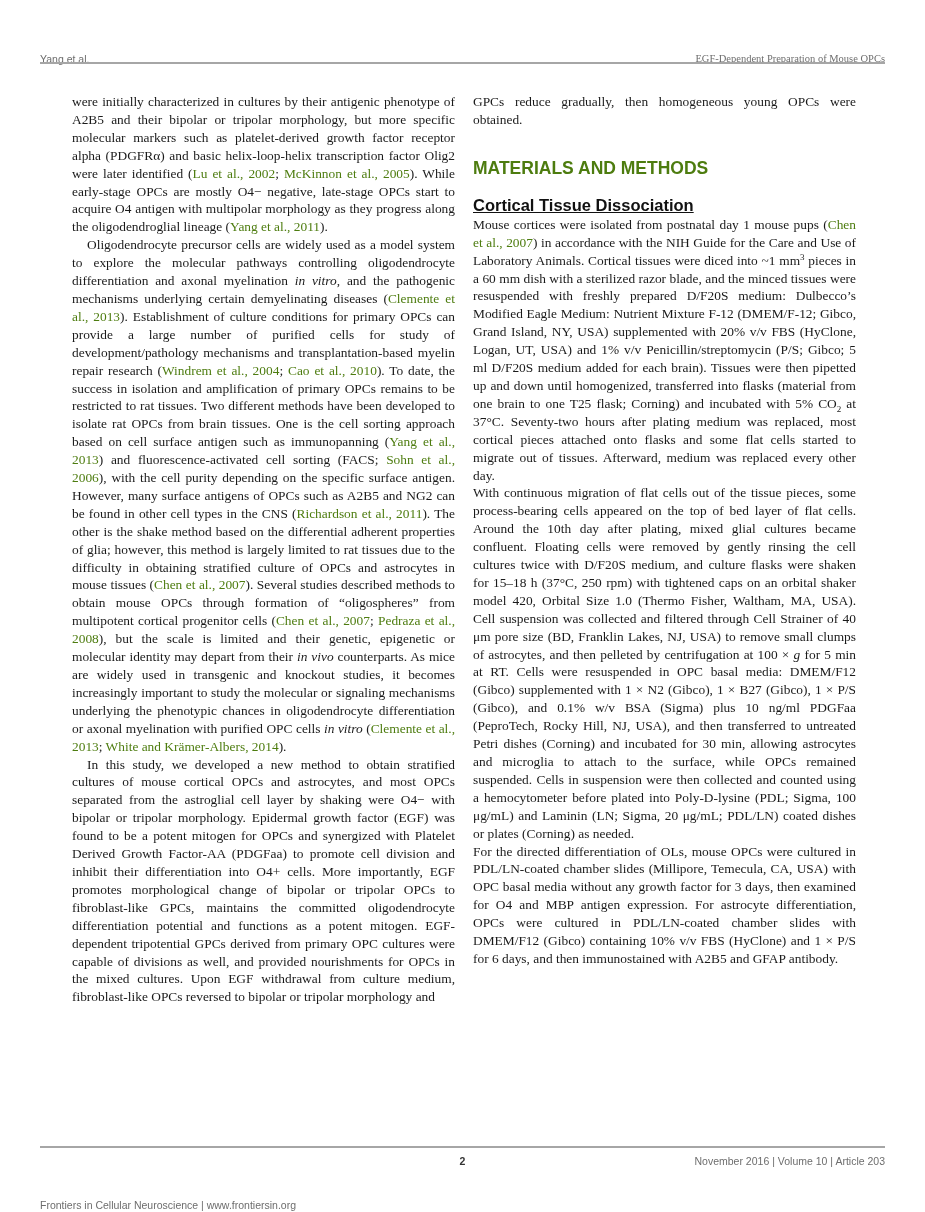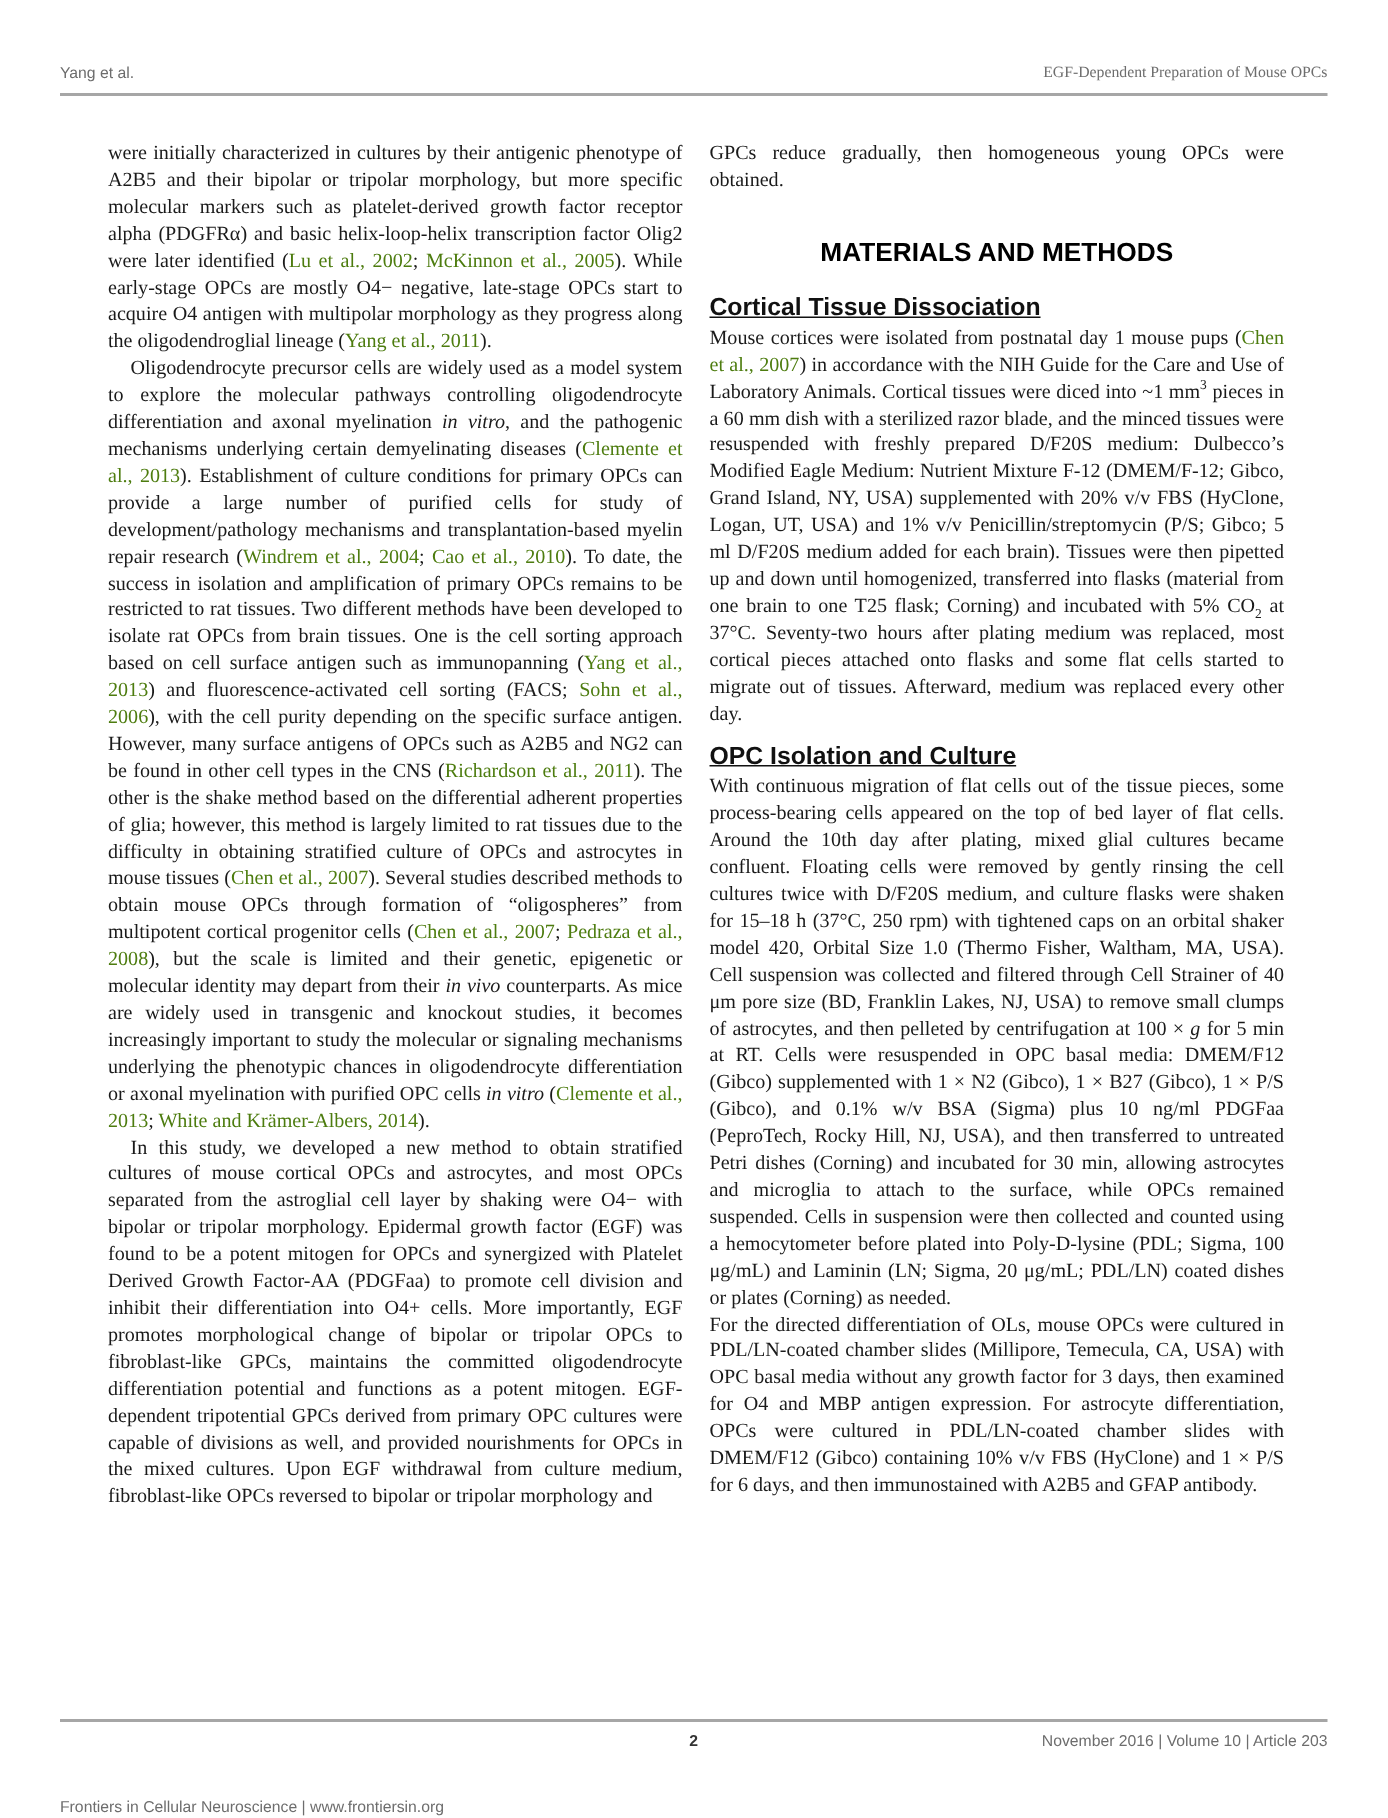--- a/index.html
+++ b/index.html
@@ -1,33 +1,33 @@
 <!DOCTYPE html>
 <html><head>
   <meta charset="utf-8">
   <style>
     html, body { margin: 0; padding: 0; background: #ffffff; }
     body { width: 925px; height: 1212px; position: relative; overflow: hidden; }
-    .hdr { position: absolute; top: 43px; font-family: "Liberation Sans", sans-serif; font-size: 10.5px; color: #6d6d6d; text-align: center; }
+    .hdr { position: absolute; top: 53px; font-family: "Liberation Sans", sans-serif; font-size: 10.5px; color: #6d6d6d; text-align: center; }
     .hdr-left { left: 40px; }
     .hdr-right { right: 40px; font-family: Liberation Serif, serif; }
     .rule { position: absolute; left: 40px; right: 40px; height: 2px; background: #a6a6a6; }
     .rule-top { top: 62px; }
     .rule-bottom { top: 1146px; }
     .ftr { position: absolute; top: 1155px; font-family: "Liberation Sans", sans-serif; font-size: 10.5px; color: #6d6d6d; }
     .ftr-left { left: 40px; margin-top: 44px; }
     .ftr-center { left: 0; right: 0; text-align: center; color: #333; font-weight: bold; }
     .ftr-right { right: 40px; }
     .col { position: absolute; top: 93px; width: 383px; font-family: "Liberation Serif", serif; font-size: 13.4px; line-height: 17.9px; color: #1a1a1a; text-align: justify; hyphens: manual; }
     .col-left { left: 72px; }
     .col-right { left: 473px; }
     .col p { margin: 0; }
     .col p.indent { text-indent: 15px; }
     .cite { color: #4d7c0f; }
-    .sec-title { font-family: "Liberation Sans", sans-serif; font-weight: bold; font-size: 17.5px; color: #000000; margin: 28px 0 16px 0; line-height: 22px; text-align: center; }
+    .sec-title { font-family: "Liberation Sans", sans-serif; font-weight: bold; font-size: 17.5px; color: #4d7c0f; margin: 28px 0 16px 0; line-height: 22px; text-align: left; }
     .sub-title { font-family: "Liberation Sans", sans-serif; font-weight: bold; font-size: 16.5px; color: #111; margin: 0 0 1px 0; line-height: 20px; text-align: left; text-decoration: underline; }
     .sub-title.gap { margin-top: 10px; }
     sup, sub { font-size: 9px; line-height: 0; }
     .sc { font-variant: small-caps; }
   </style>
 </head>
 <body>
 
 <div>
   <span class="hdr hdr-left">Yang et al.</span>
@@ -41,21 +41,20 @@
   <p class="indent">In this study, we developed a new method to obtain stratified cultures of mouse cortical OPCs and astrocytes, and most OPCs separated from the astroglial cell layer by shaking were O4− with bipolar or tripolar morphology. Epidermal growth factor (EGF) was found to be a potent mitogen for OPCs and synergized with Platelet Derived Growth Factor-AA (PDGFaa) to promote cell division and inhibit their differentiation into O4+ cells. More importantly, EGF promotes morphological change of bipolar or tripolar OPCs to fibroblast-like GPCs, maintains the committed oligodendrocyte differentiation potential and functions as a potent mitogen. EGF-dependent tripotential GPCs derived from primary OPC cultures were capable of divisions as well, and provided nourishments for OPCs in the mixed cultures. Upon EGF withdrawal from culture medium, fibroblast-like OPCs reversed to bipolar or tripolar morphology and</p>
 </div>
 
 <div class="col col-right">
   <p>GPCs reduce gradually, then homogeneous young OPCs were obtained.</p>
   <h2 class="sec-title">MATERIALS AND METHODS</h2>
 
   <h3 class="sub-title">Cortical Tissue Dissociation</h3>
   <p><span>Mouse cortices were isolated from postnatal day 1 mouse pups (</span><span class="cite">Chen et al., 2007</span><span>) in accordance with the NIH Guide for the Care and Use of Laboratory Animals. Cortical tissues were diced into ~1 mm</span><sup>3</sup><span> pieces in a 60 mm dish with a sterilized razor blade, and the minced tissues were resuspended with freshly prepared D/F20S medium: Dulbecco’s Modified Eagle Medium: Nutrient Mixture F-12 (DMEM/F-12; Gibco, Grand Island, NY, USA) supplemented with 20% v/v FBS (HyClone, Logan, UT, USA) and 1% v/v Penicillin/streptomycin (P/S; Gibco; 5 ml D/F20S medium added for each brain). Tissues were then pipetted up and down until homogenized, transferred into flasks (material from one brain to one T25 flask; Corning) and incubated with 5% CO</span><sub>2</sub><span> at 37°C. Seventy-two hours after plating medium was replaced, most cortical pieces attached onto flasks and some flat cells started to migrate out of tissues. Afterward, medium was replaced every other day.</span></p>
 
-  <h3 class="sub-title gap">OPC Isolation and Culture</h3>
   <p><span>With continuous migration of flat cells out of the tissue pieces, some process-bearing cells appeared on the top of bed layer of flat cells. Around the 10th day after plating, mixed glial cultures became confluent. Floating cells were removed by gently rinsing the cell cultures twice with D/F20S medium, and culture flasks were shaken for 15–18 h (37°C, 250 rpm) with tightened caps on an orbital shaker model 420, Orbital Size 1.0 (Thermo Fisher, Waltham, MA, USA). Cell suspension was collected and filtered through Cell Strainer of 40 μm pore size (BD, Franklin Lakes, NJ, USA) to remove small clumps of astrocytes, and then pelleted by centrifugation at 100 × </span><em>g</em><span> for 5 min at RT. Cells were resuspended in OPC basal media: DMEM/F12 (Gibco) supplemented with 1 × N2 (Gibco), 1 × B27 (Gibco), 1 × P/S (Gibco), and 0.1% w/v BSA (Sigma) plus 10 ng/ml PDGFaa (PeproTech, Rocky Hill, NJ, USA), and then transferred to untreated Petri dishes (Corning) and incubated for 30 min, allowing astrocytes and microglia to attach to the surface, while OPCs remained suspended. Cells in suspension were then collected and counted using a hemocytometer before plated into Poly-</span><span class="sc">D</span><span>-lysine (PDL; Sigma, 100 μg/mL) and Laminin (LN; Sigma, 20 μg/mL; PDL/LN) coated dishes or plates (Corning) as needed.</span></p>
 
   <p>For the directed differentiation of OLs, mouse OPCs were cultured in PDL/LN-coated chamber slides (Millipore, Temecula, CA, USA) with OPC basal media without any growth factor for 3 days, then examined for O4 and MBP antigen expression. For astrocyte differentiation, OPCs were cultured in PDL/LN-coated chamber slides with DMEM/F12 (Gibco) containing 10% v/v FBS (HyClone) and 1 × P/S for 6 days, and then immunostained with A2B5 and GFAP antibody.</p>
 </div>
 
 <div class="rule rule-bottom"></div>
 <div>
   <span class="ftr ftr-left">Frontiers in Cellular Neuroscience | www.frontiersin.org</span>
   <span class="ftr ftr-center">2</span>
   <span class="ftr ftr-right">November 2016 | Volume 10 | Article 203</span>

